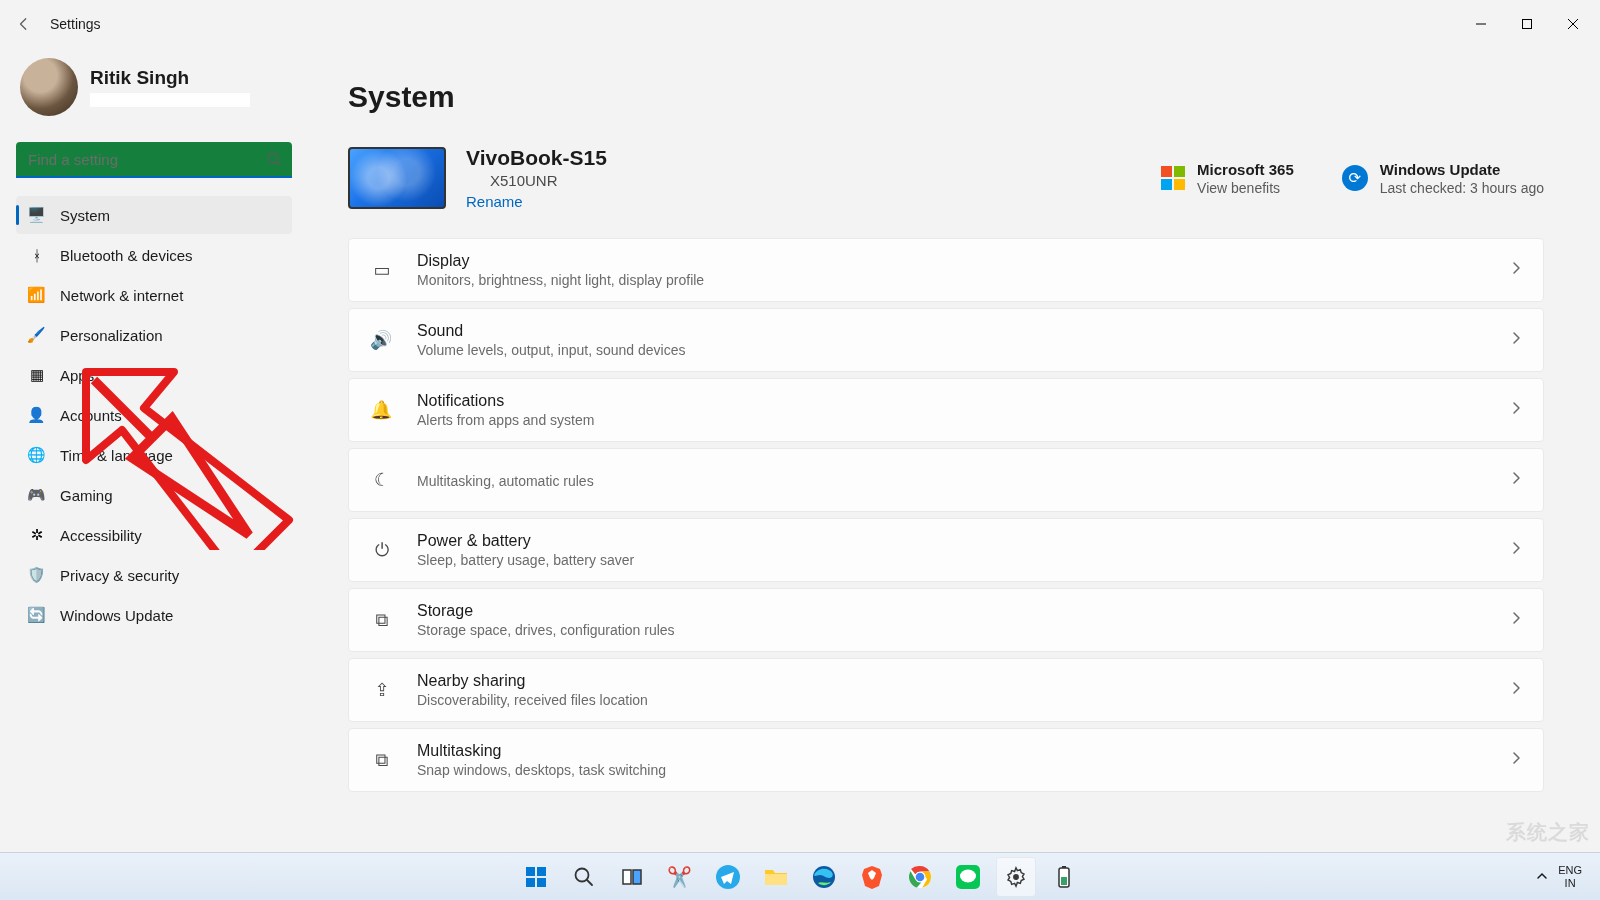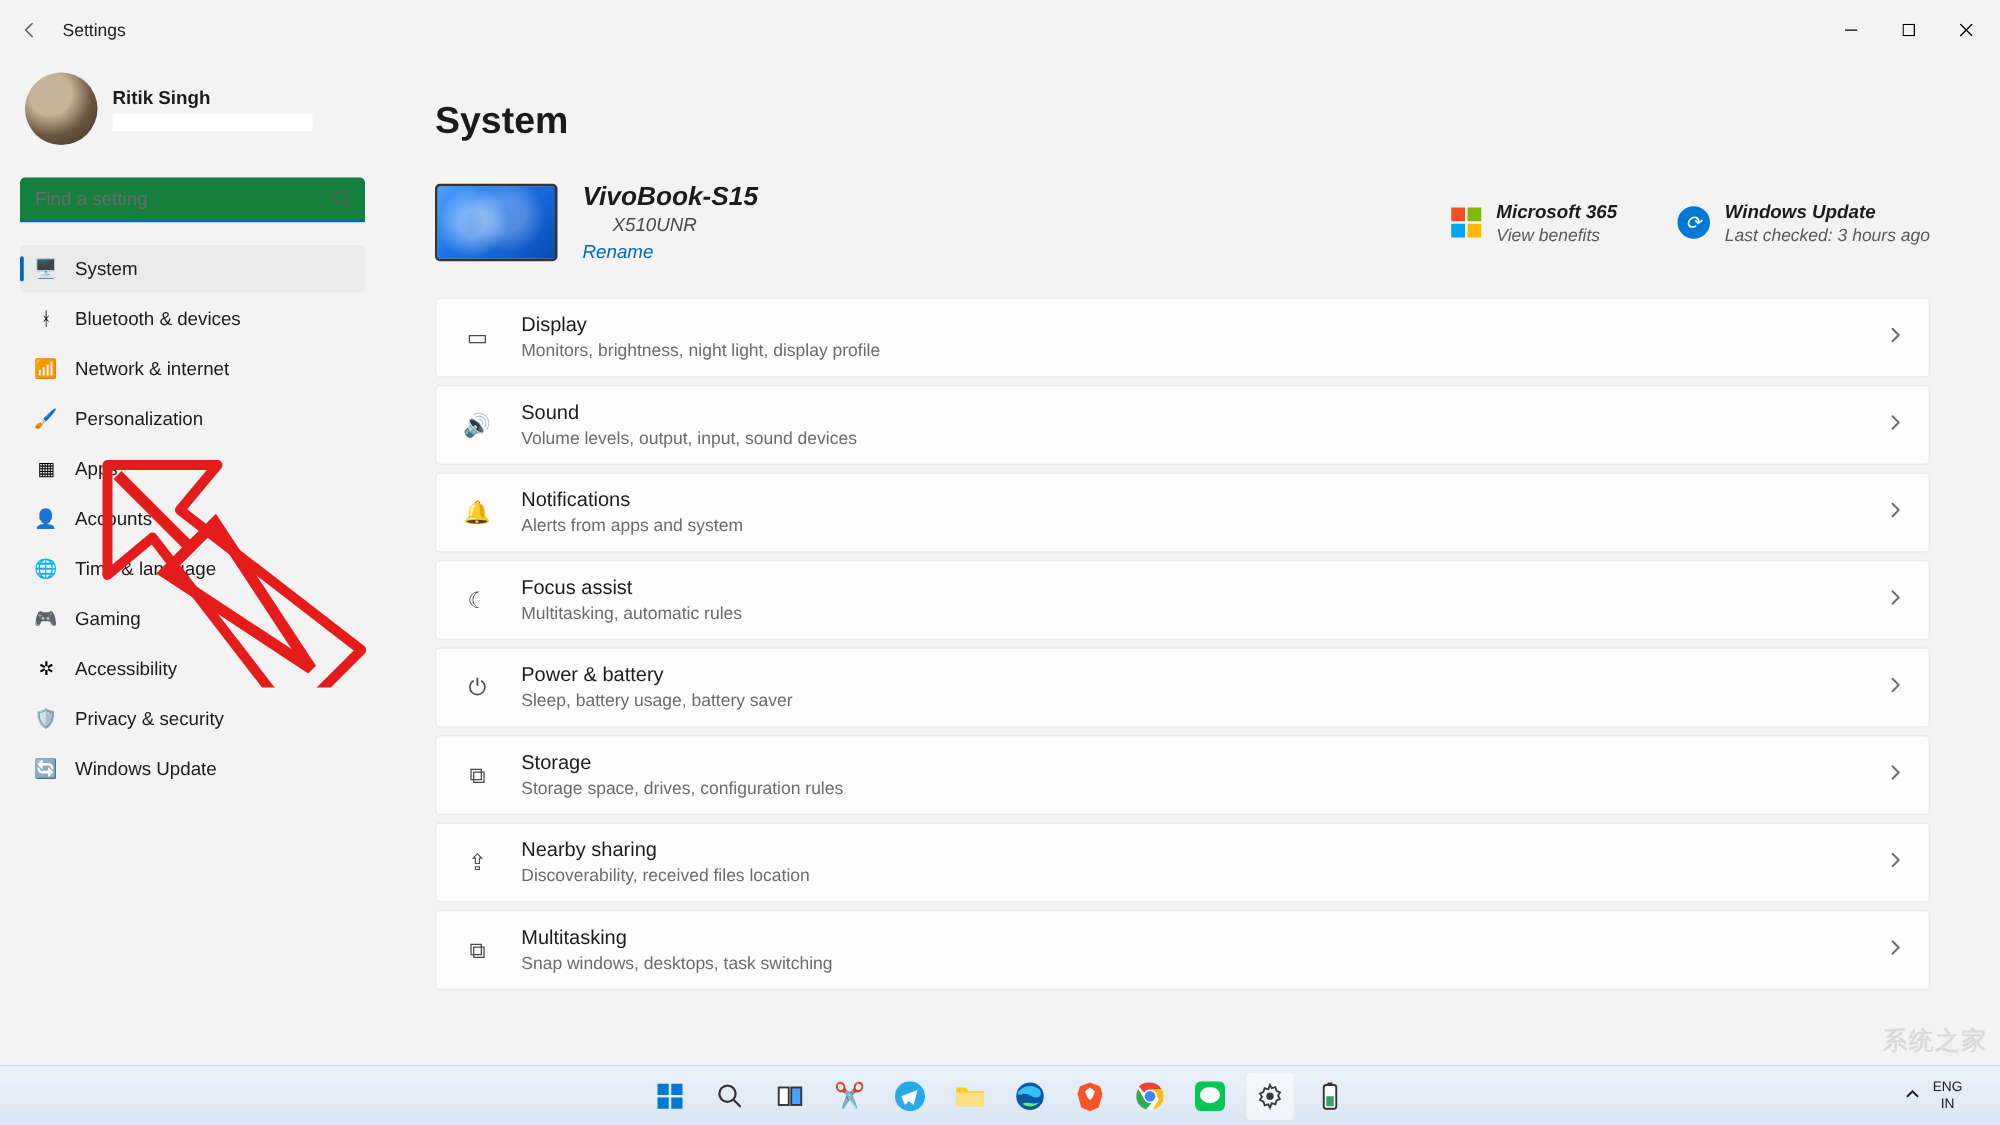--- a/index.html
+++ b/index.html
@@ -10,39 +10,39 @@
 .titlebar-title { font-size: 14px; color: #1b1b1b; margin-left: 6px; }
 .titlebar-spacer { flex: 1; }
 .winbtn { width: 46px; height: 32px; display: flex; align-items: center; justify-content: center; color: #1b1b1b; }
 .winbtn svg { width: 10px; height: 10px; }
 
 .body-wrap { display: flex; height: calc(100% - 48px - 48px); }
 
 .sidebar { width: 308px; padding: 8px 16px 0 16px; }
 .user-row { display: flex; align-items: center; gap: 12px; margin-bottom: 24px; padding: 2px 4px; }
 .avatar { width: 58px; height: 58px; border-radius: 50%; background: radial-gradient(circle at 35% 30%, #c9b29a 0 30%, #6b553f 60%, #3a2e20 100%); }
-.user-name { font-size: 15px; font-weight: 600; color: #1b1b1b; }
+.user-name { font-size: 19px; font-weight: 600; color: #1b1b1b; }
 .user-sub { width: 160px; height: 14px; background: #fff; margin-top: 4px; }
 
 .search { position: relative; margin-bottom: 18px; }
 .search input { width: 100%; height: 36px; border: none; border-bottom: 2px solid #0067c0; border-radius: 4px 4px 0 0; background: #15803d; padding: 0 36px 0 12px; font-size: 15px; color: #1b1b1b; outline: none; }
 .search input::placeholder { color: #6b6b6b; }
 .search-icon { position: absolute; right: 10px; top: 9px; color: #5a5a5a; }
 
 .nav { display: flex; flex-direction: column; gap: 2px; }
 .nav-item { display: flex; align-items: center; gap: 14px; height: 38px; padding: 0 12px; border-radius: 4px; cursor: default; position: relative; }
 .nav-item.active { background: #eaeaea; }
 .nav-item.active::before { content: ""; position: absolute; left: 0; top: 9px; bottom: 9px; width: 3px; background: #0067c0; border-radius: 2px; }
 .nav-icon { width: 18px; height: 18px; display: flex; align-items: center; justify-content: center; font-size: 15px; }
 .nav-label { font-size: 15px; color: #1b1b1b; }
 
 .main { flex: 1; padding: 32px 56px 0 40px; overflow: hidden; }
 .page-title { font-size: 30px; font-weight: 600; color: #1b1b1b; margin-bottom: 32px; }
 
-.device-row { display: flex; align-items: center; gap: 20px; margin-bottom: 28px; font-style: italic; }
+.device-row { display: flex; align-items: center; gap: 20px; margin-bottom: 28px; }
 .device-thumb { width: 98px; height: 62px; border: 2px solid #333; border-radius: 4px; background: linear-gradient(135deg,#4aa3ff 0%, #1b73e8 40%, #0a4db3 100%); position: relative; overflow: hidden; }
 .device-thumb::after { content:""; position:absolute; inset:0; background: radial-gradient(circle at 30% 50%, rgba(255,255,255,0.4) 0 15%, transparent 40%), radial-gradient(circle at 60% 40%, rgba(255,255,255,0.25) 0 20%, transparent 45%); }
 .device-info { flex: 0 0 auto; }
 .device-name { font-size: 21px; font-weight: 600; color: #1b1b1b; }
 .device-model { font-size: 15px; color: #4a4a4a; margin-top: 2px; margin-left: 24px; }
 .device-rename { font-size: 15px; color: #0067c0; margin-top: 4px; cursor: pointer; }
 .device-spacer { flex: 1; }
 .info-block { display: flex; align-items: center; gap: 12px; margin-left: 28px; }
 .info-text-t { font-size: 15px; font-weight: 600; color: #1b1b1b; }
 .info-text-s { font-size: 14px; color: #5a5a5a; margin-top: 2px; }
@@ -56,21 +56,21 @@
 .card-text { flex: 1; }
 .card-title { font-size: 16px; color: #1b1b1b; }
 .card-sub { font-size: 14px; color: #6b6b6b; margin-top: 2px; }
 .card-chevron { color: #6b6b6b; }
 
 .arrow-annotation { position: absolute; left: 74px; top: 360px; pointer-events: none; }
 
 .taskbar { position: absolute; bottom: 0; left: 0; right: 0; height: 48px; background: linear-gradient(to top, #dbe7f4, #eaf1f9); border-top: 1px solid #c9d4e0; display: flex; align-items: center; justify-content: center; gap: 8px; }
 .tb-icon { width: 40px; height: 40px; display:flex; align-items:center; justify-content:center; border-radius:4px; }
 .tb-icon.active { background: rgba(255,255,255,0.55); box-shadow: inset 0 0 0 1px rgba(0,0,0,0.06); }
-.tb-right { position:absolute; right:30px; display:flex; align-items:center; gap:10px; }
+.tb-right { position:absolute; right:18px; display:flex; align-items:center; gap:10px; }
 .tb-lang { font-size:11px; color:#1b1b1b; text-align:center; line-height:1.1; }
 .tb-caret { color:#1b1b1b; }
 
 .watermark { position:absolute; right:10px; bottom:54px; font-size:20px; color:rgba(0,0,0,0.10); font-weight:700; letter-spacing:1px; }
 </style>
 </head>
 <body>
 
 <div class="titlebar">
   <div class="titlebar-back">
@@ -225,21 +225,20 @@
             <div class="card-title">Notifications</div>
             <div class="card-sub">Alerts from apps and system</div>
           </div>
           <div class="card-chevron"><svg width="14" height="14" viewBox="0 0 14 14">
               <path d="M5 2l5 5-5 5" stroke="#6b6b6b" stroke-width="1.5" fill="none" stroke-linecap="round" stroke-linejoin="round"></path>
             </svg></div>
         </div>
         <div class="card">
           <div class="card-icon">☾</div>
           <div class="card-text">
-            <div class="card-title">Focus assist</div>
             <div class="card-sub">Multitasking, automatic rules</div>
           </div>
           <div class="card-chevron"><svg width="14" height="14" viewBox="0 0 14 14">
               <path d="M5 2l5 5-5 5" stroke="#6b6b6b" stroke-width="1.5" fill="none" stroke-linecap="round" stroke-linejoin="round"></path>
             </svg></div>
         </div>
         <div class="card">
           <div class="card-icon">⏻</div>
           <div class="card-text">
             <div class="card-title">Power &amp; battery</div>

